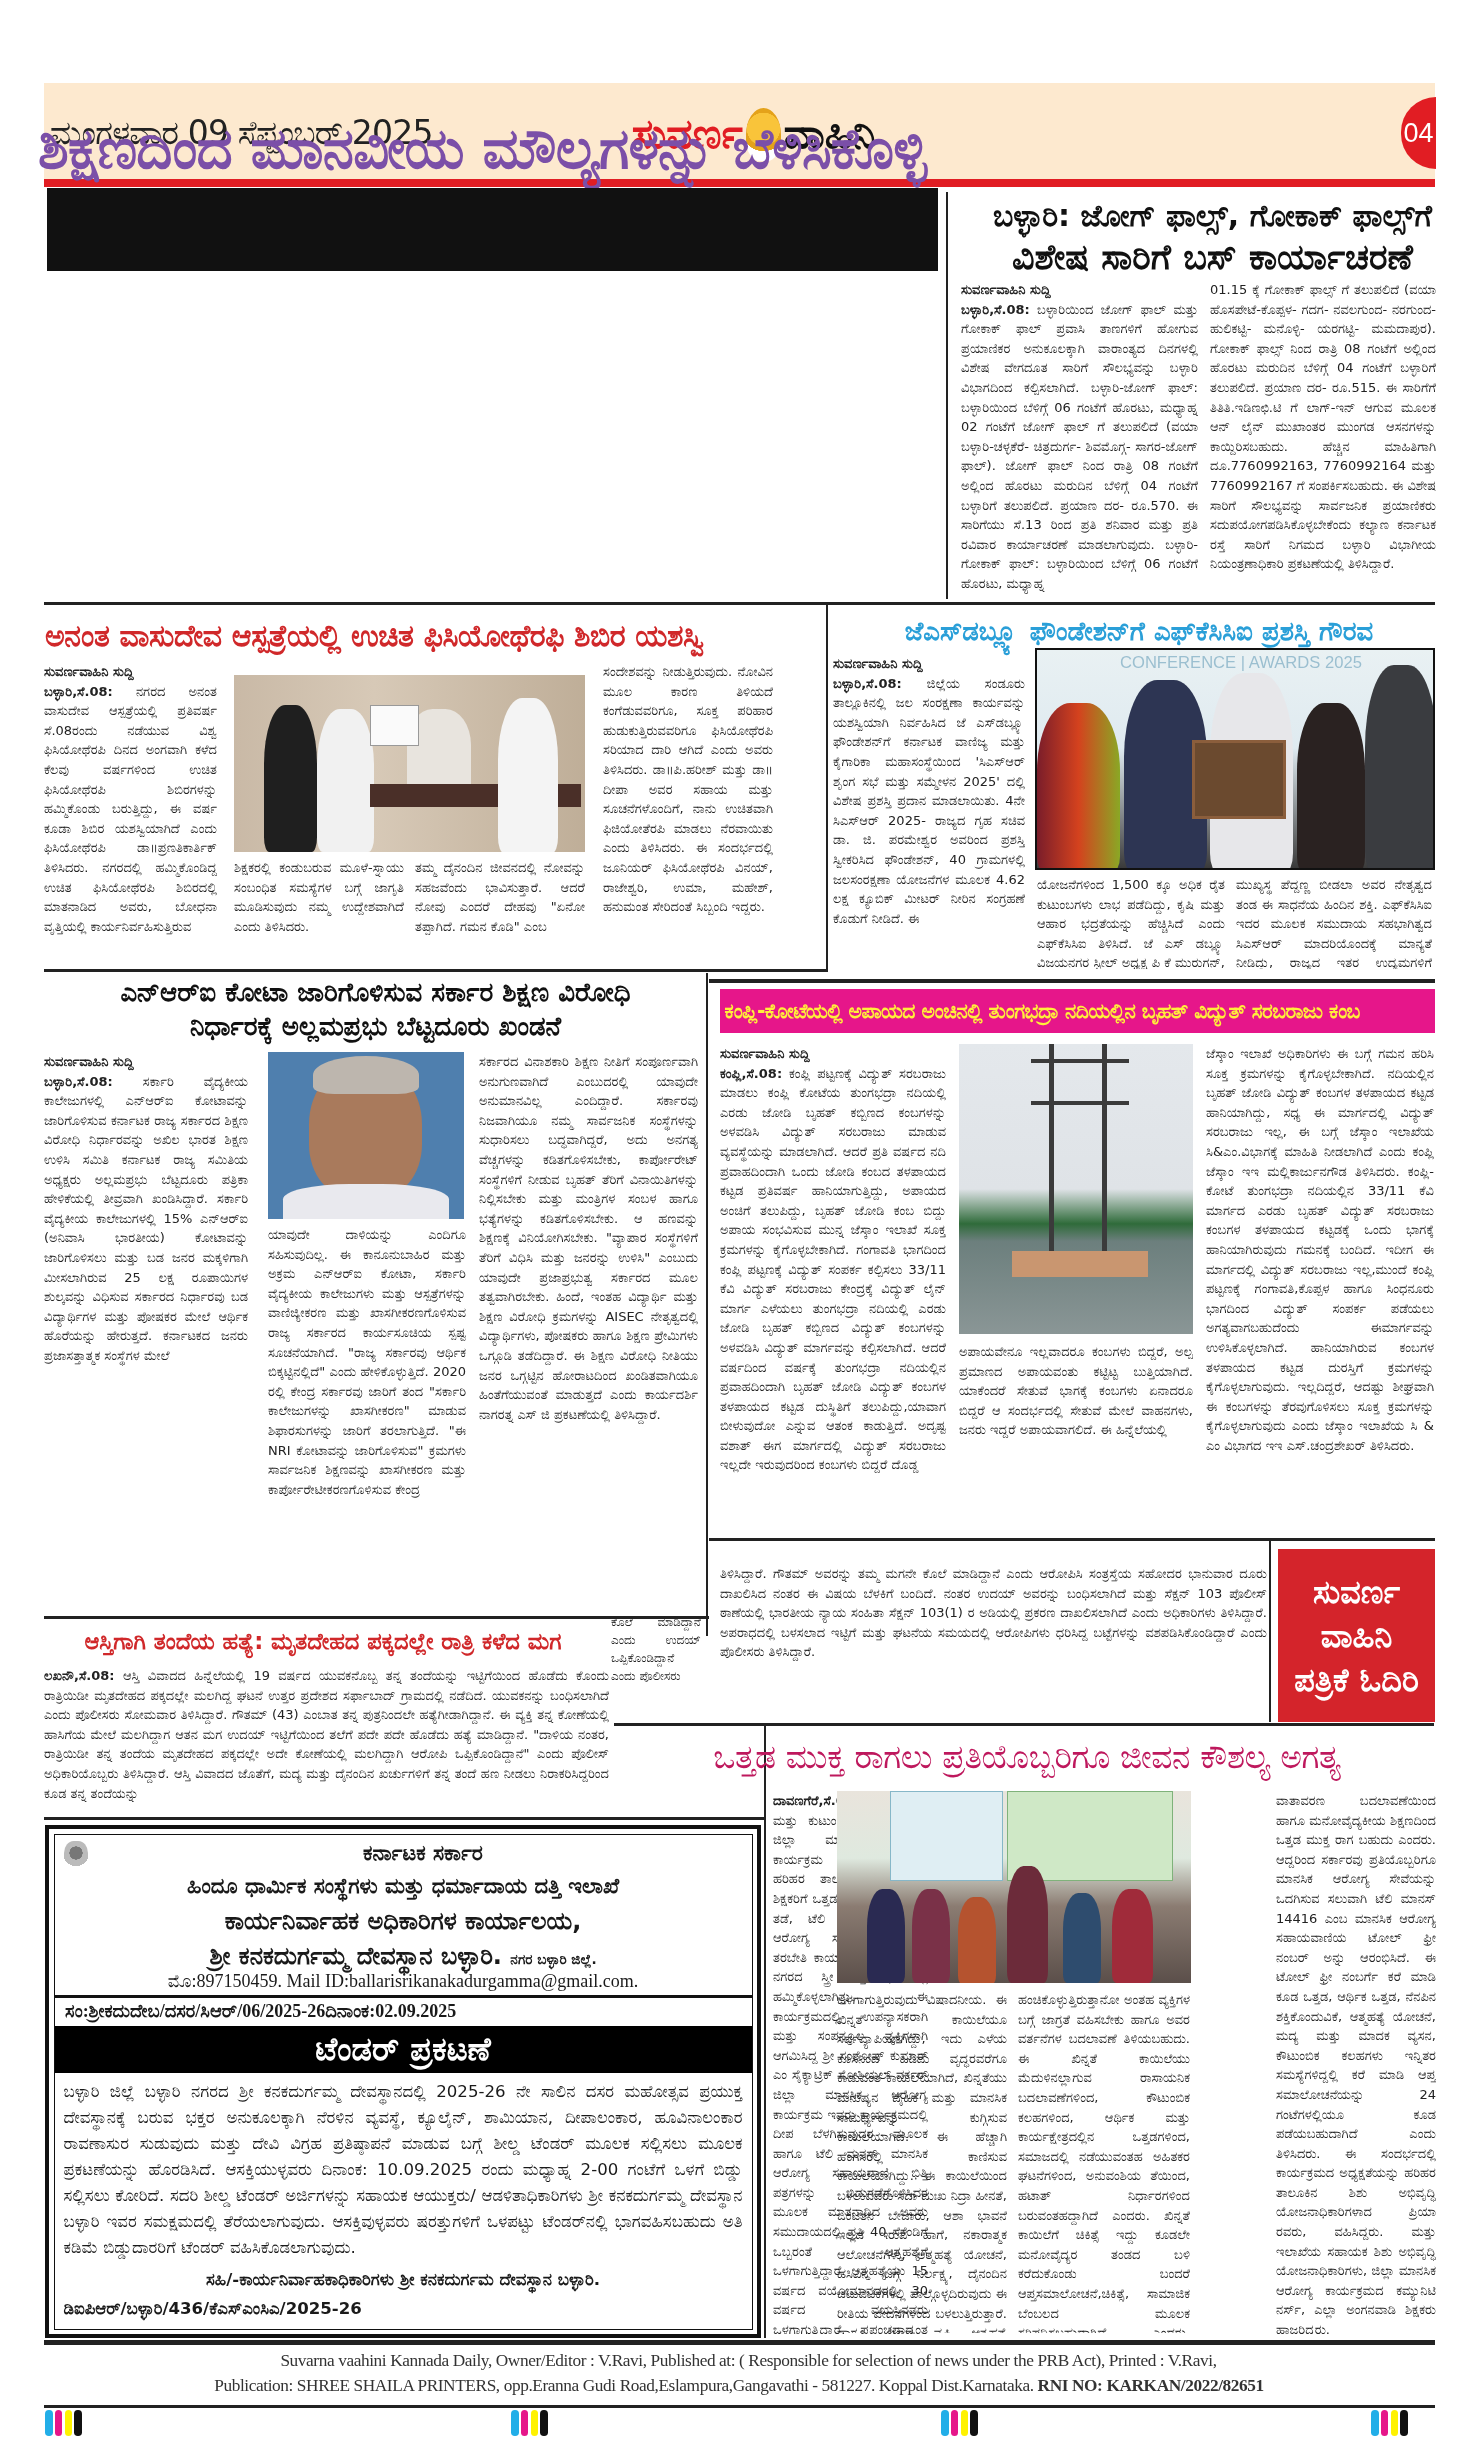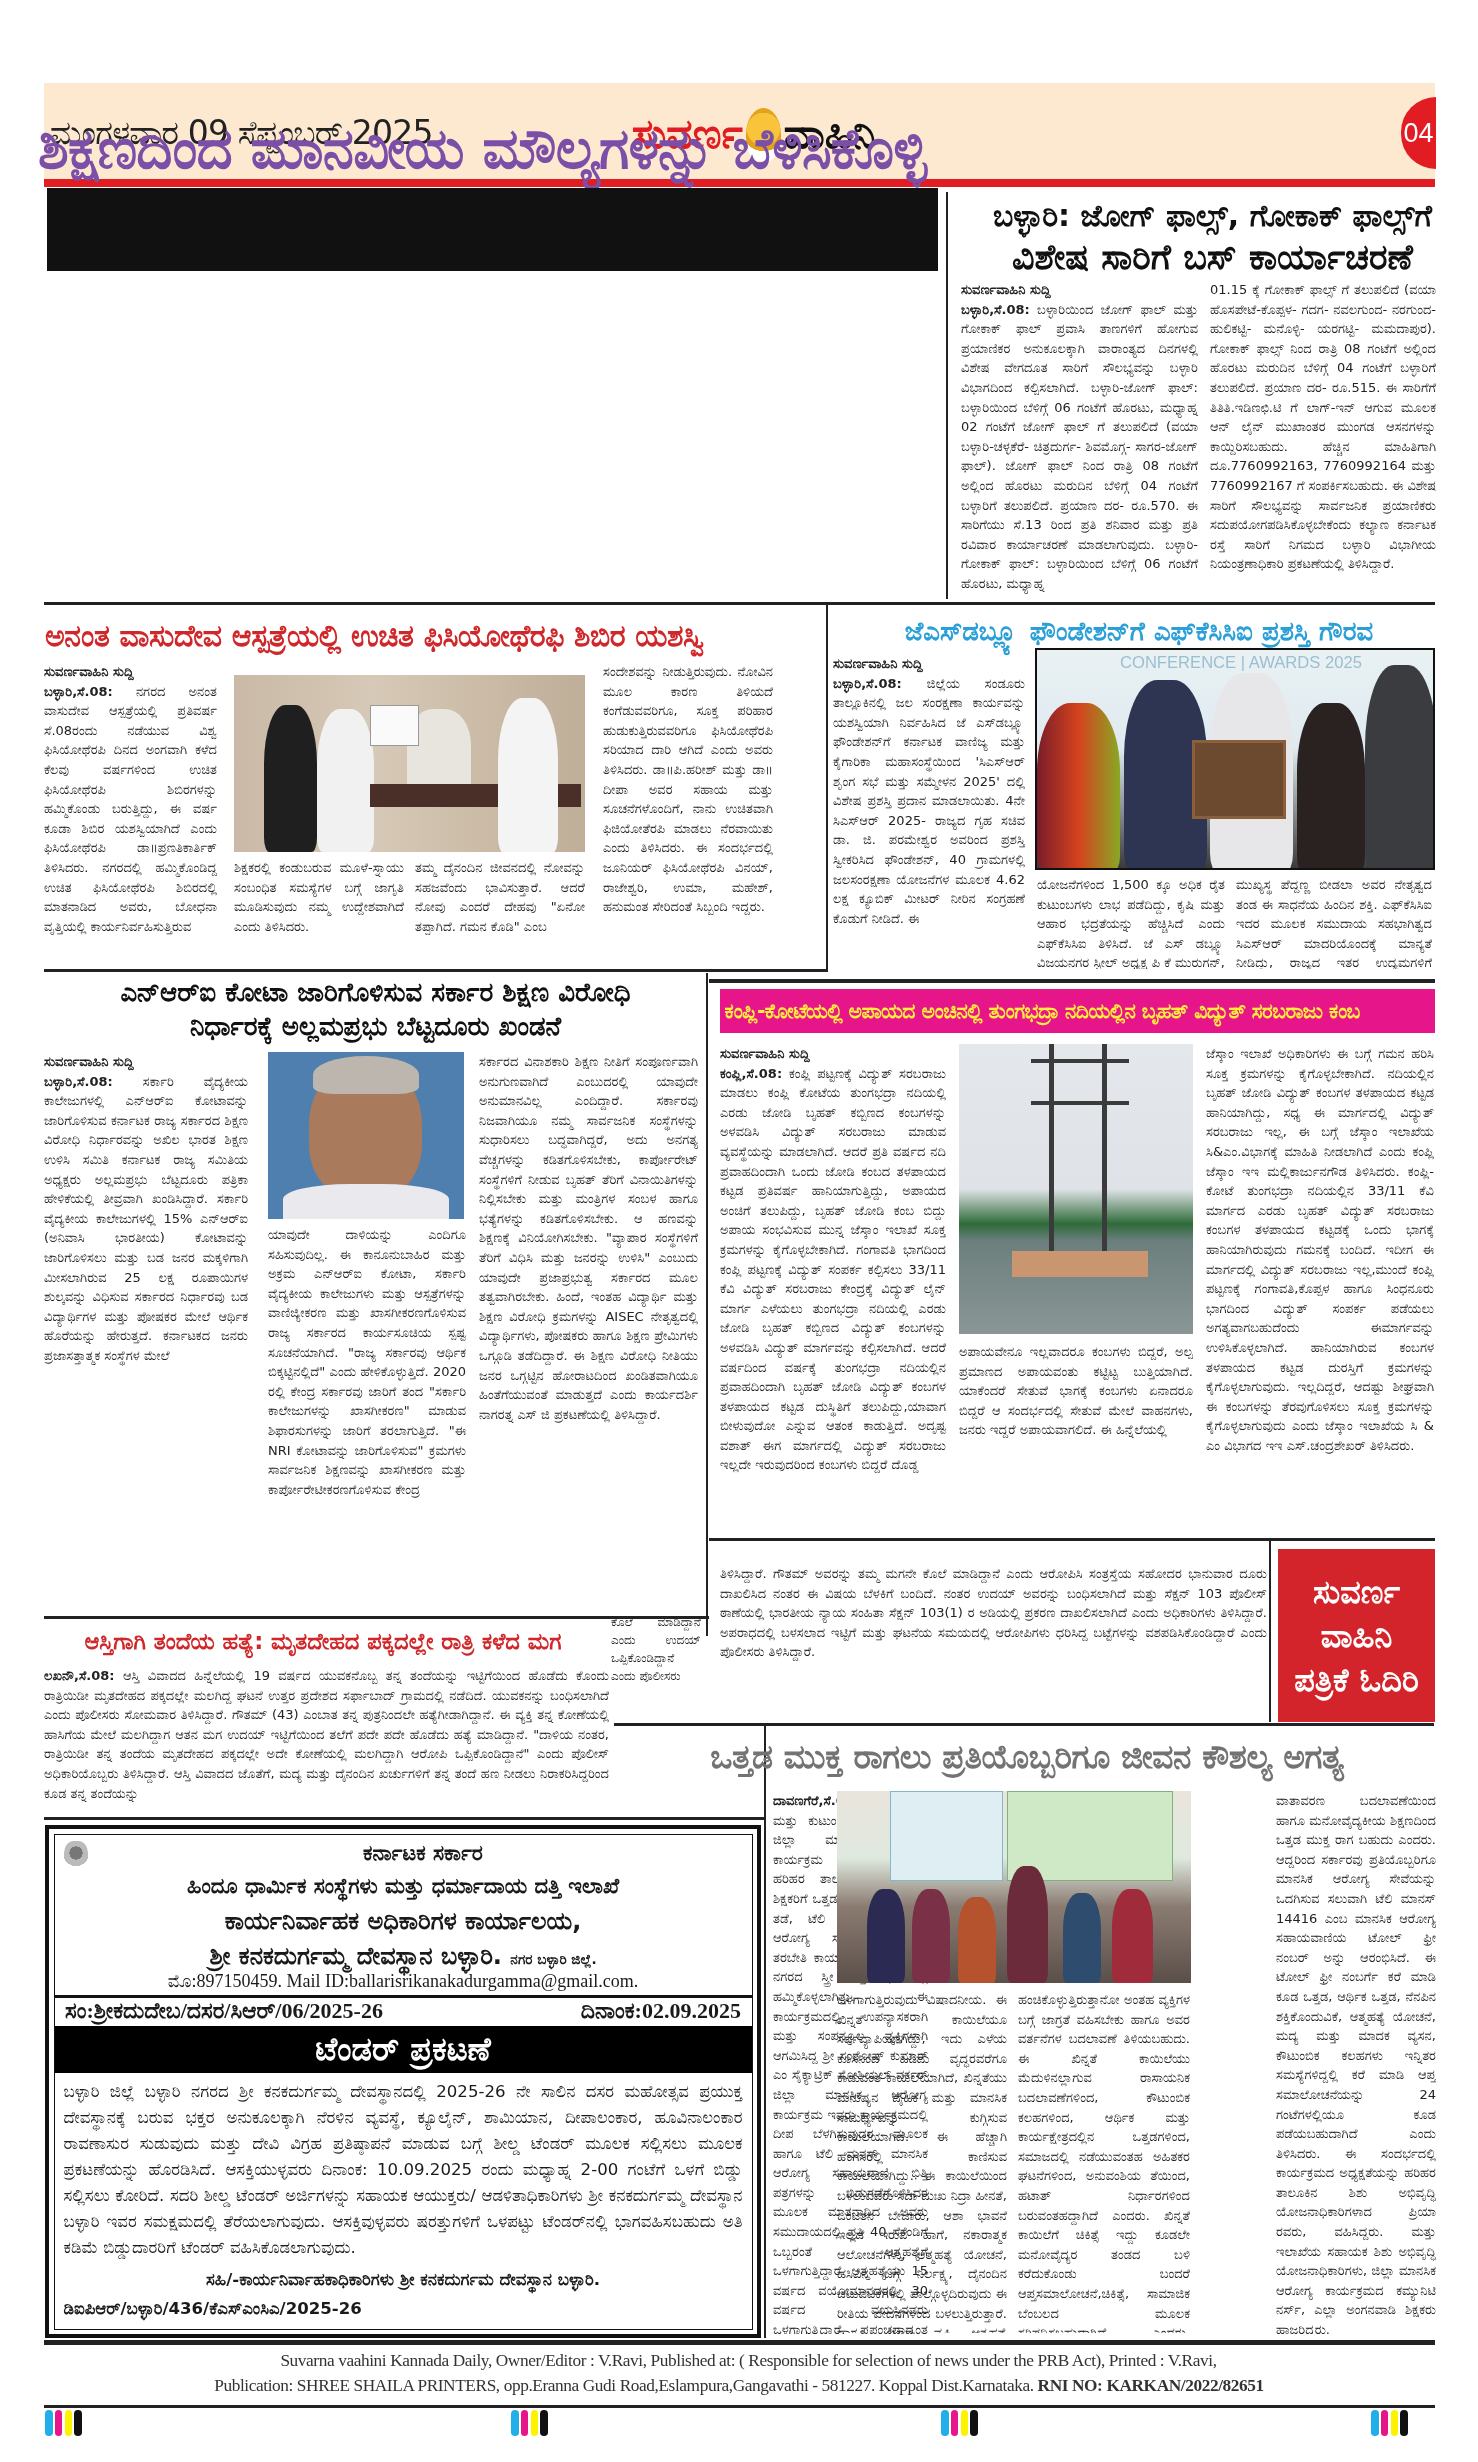--- a/index.html
+++ b/index.html
@@ -15,36 +15,36 @@
   #logo-part1 { font-size: 41px; font-weight: bold; color: #e11d23; }
   #logo-part2 { font-size: 41px; font-weight: bold; color: #111; }
   #logo-lamp { width: 35px; height: 53px; margin: 0 3px; border-radius: 50% 50% 40% 40%; background: radial-gradient(circle at 50% 40%, #f9c43a 0 45%, #e4a21a 46% 60%, #ffffff 61%); }
   #page-num { left: 1401px; top: 97px; width: 35px; height: 72px; border-radius: 36px 0 0 36px; background: #e11d23; color: #fff; font-size: 27px; display: flex; align-items: center; justify-content: center; font-family: "Liberation Sans", sans-serif; }
 
   
   .hl-purple { color: #7b4fa8; font-weight: bold; }
   .hl-black { color: #111; font-weight: bold; }
   .hl-red { color: #d0282a; font-weight: bold; }
   .hl-blue { color: #2a9fd8; font-weight: bold; }
-  .hl-magenta { color: #737373; font-weight: bold; }
+  .hl-magenta { color: #be185d; font-weight: normal; }
 
   .col-text { font-size: 13px; line-height: 19.6px; text-align: justify; color: #222; overflow: hidden; }
   .dateline { font-weight: bold; }
   .thinrule { height: 1.5px; background: #222; }
 
   .photo { overflow: hidden; }
   .person { position: absolute; border-radius: 40% 40% 10% 10%; }
 
   .caption-box { display: flex; align-items: center; justify-content: center; text-align: center; }
 
   #ad-box { left: 45px; top: 1825px; width: 716px; height: 513px; border: 4.5px solid #111; padding: 4.5px; background: #fff; }
   #ad-inner { width: 100%; height: 100%; border: 1.5px solid #111; position: relative; }
   .ad-line { position: absolute; left: 0; width: 100%; text-align: center; }
   #ad-tender-bar { position: absolute; left: 0; width: 100%; height: 47px; top: 191px; background: #000; color: #fff; font-size: 32px; font-weight: bold; display: flex; align-items: center; justify-content: center; }
-  #ad-ref-row { position: absolute; left: 0; width: 100%; top: 160px; height: 30px; border-top: 3px solid #111; display: flex; justify-content: space-between; padding: 0 10.6px; align-items: center; font-family: "Liberation Serif", serif; font-size: 22px; font-weight: bold; }
+  #ad-ref-row { position: absolute; left: 0; width: 100%; top: 160px; height: 30px; border-top: 3px solid #111; display: flex; justify-content: flex-start; padding: 0 10.6px; align-items: center; font-family: "Liberation Serif", serif; font-size: 18px; font-weight: bold; }
   #ad-body { position: absolute; left: 9px; right: 9px; top: 244px; font-size: 16.6px; line-height: 26px; text-align: justify; }
 
   #promo-box { left: 1278px; top: 1549px; width: 157px; height: 173px; background: #d4242b; color: #fff; font-weight: bold; font-size: 32px; line-height: 44px; text-align: center; display: flex; flex-direction: column; justify-content: center; }
 
   #footer-rule { left: 44px; top: 2340px; width: 1391px; height: 5.3px; background: #222; }
   #footer-line1 { left: 0; top: 2351px; width: 1478px; text-align: center; font-family: "Liberation Serif", serif; font-size: 17.3px; color: #333; letter-spacing: -0.4px; padding-left: 19px; }
   #footer-line2 { left: 0; top: 2376px; width: 1478px; text-align: center; font-family: "Liberation Serif", serif; font-size: 17.3px; color: #333; letter-spacing: -0.4px; }
   #footer-rule2 { left: 44px; top: 2405px; width: 1391px; height: 3px; background: #222; }
   .cmyk { position: absolute; top: 2410px; display: flex; gap: 2.3px; }
   .cmyk span { display: block; width: 7.5px; height: 26px; border-radius: 3.8px; }

